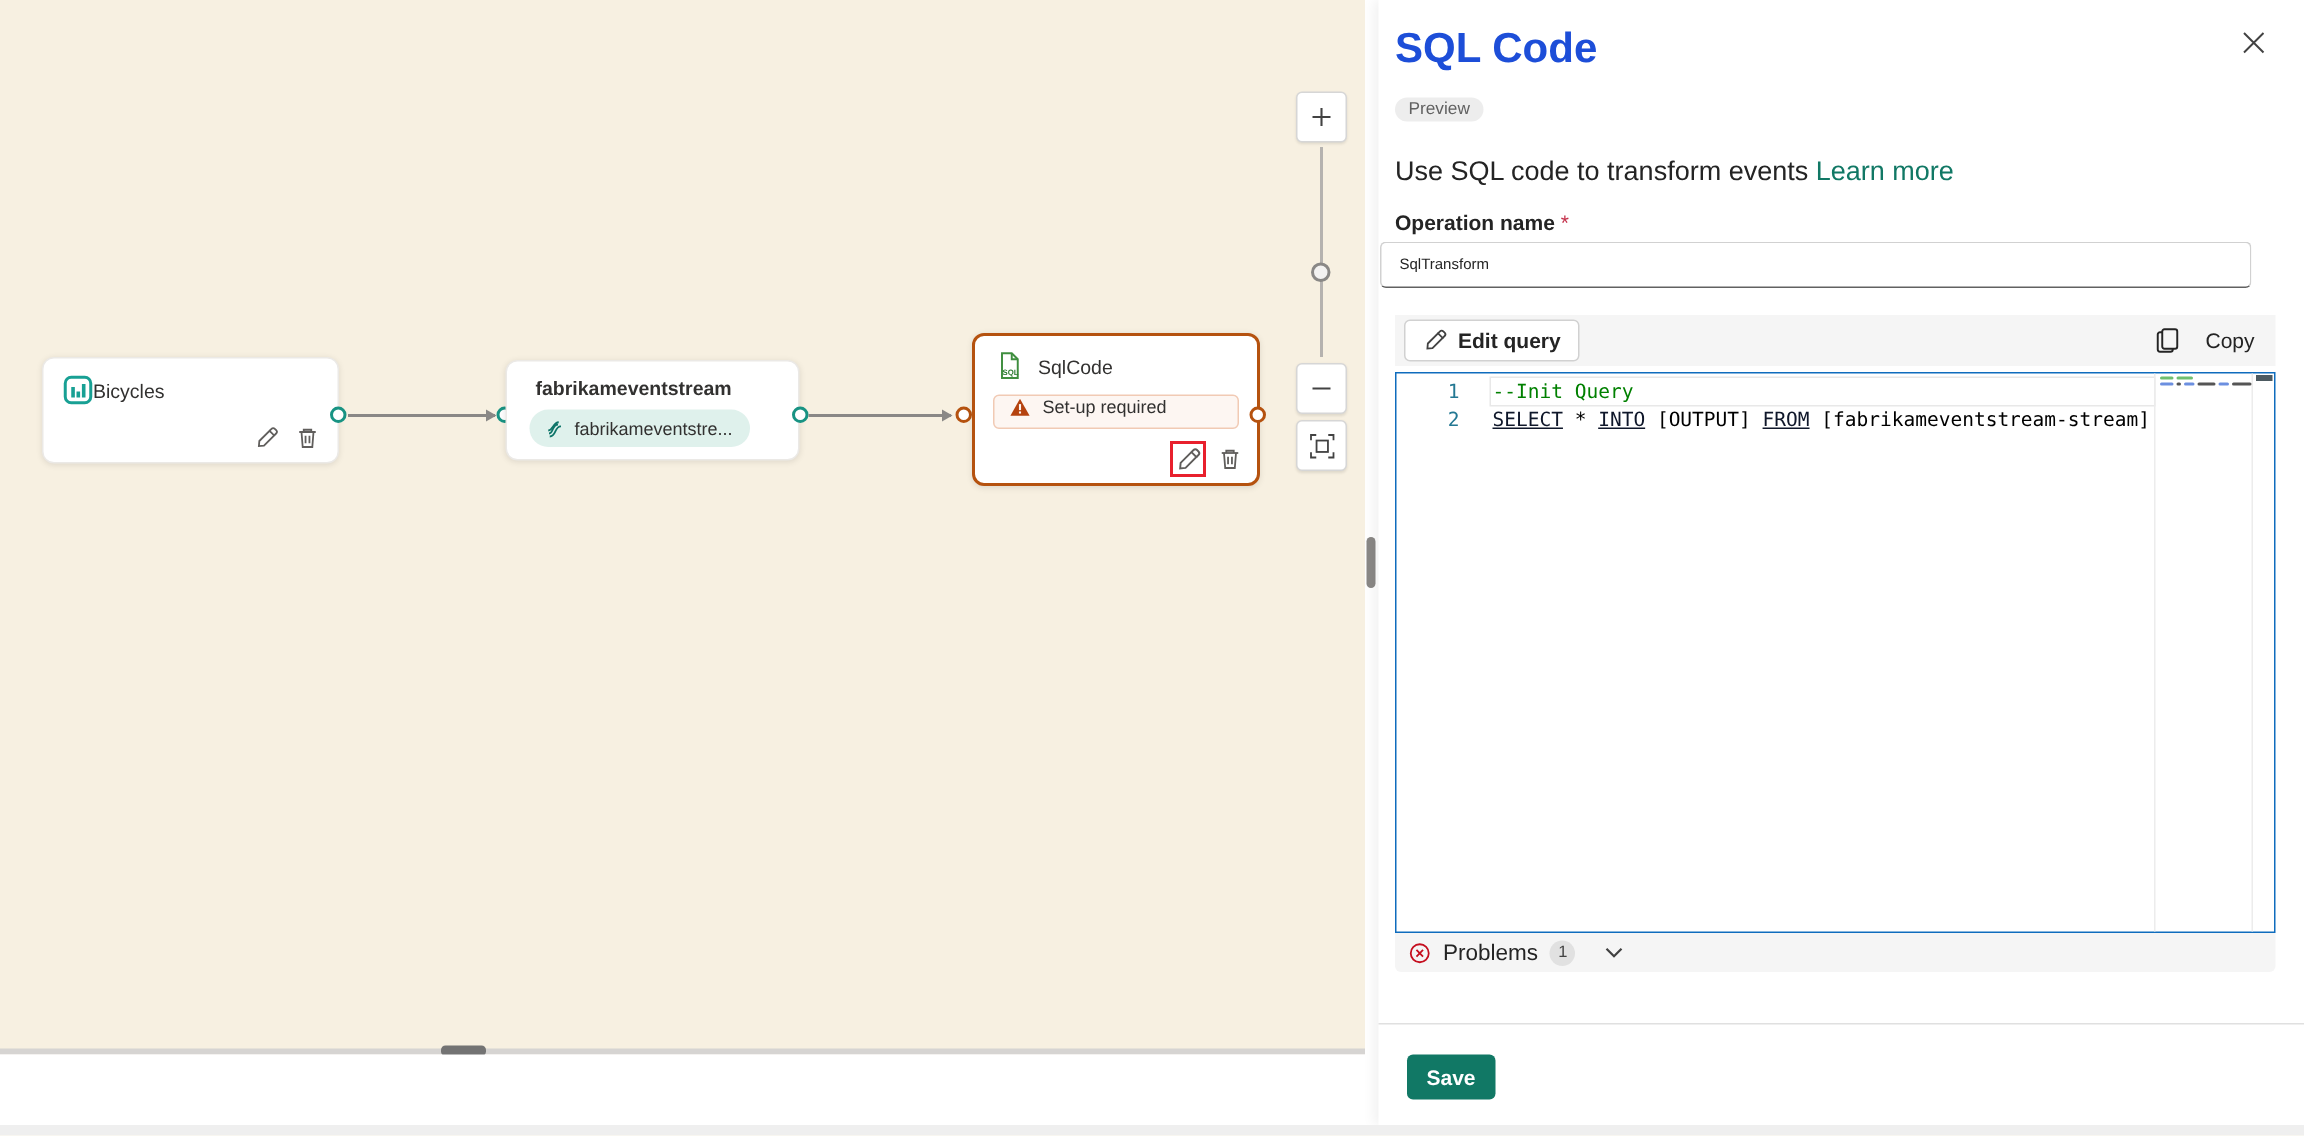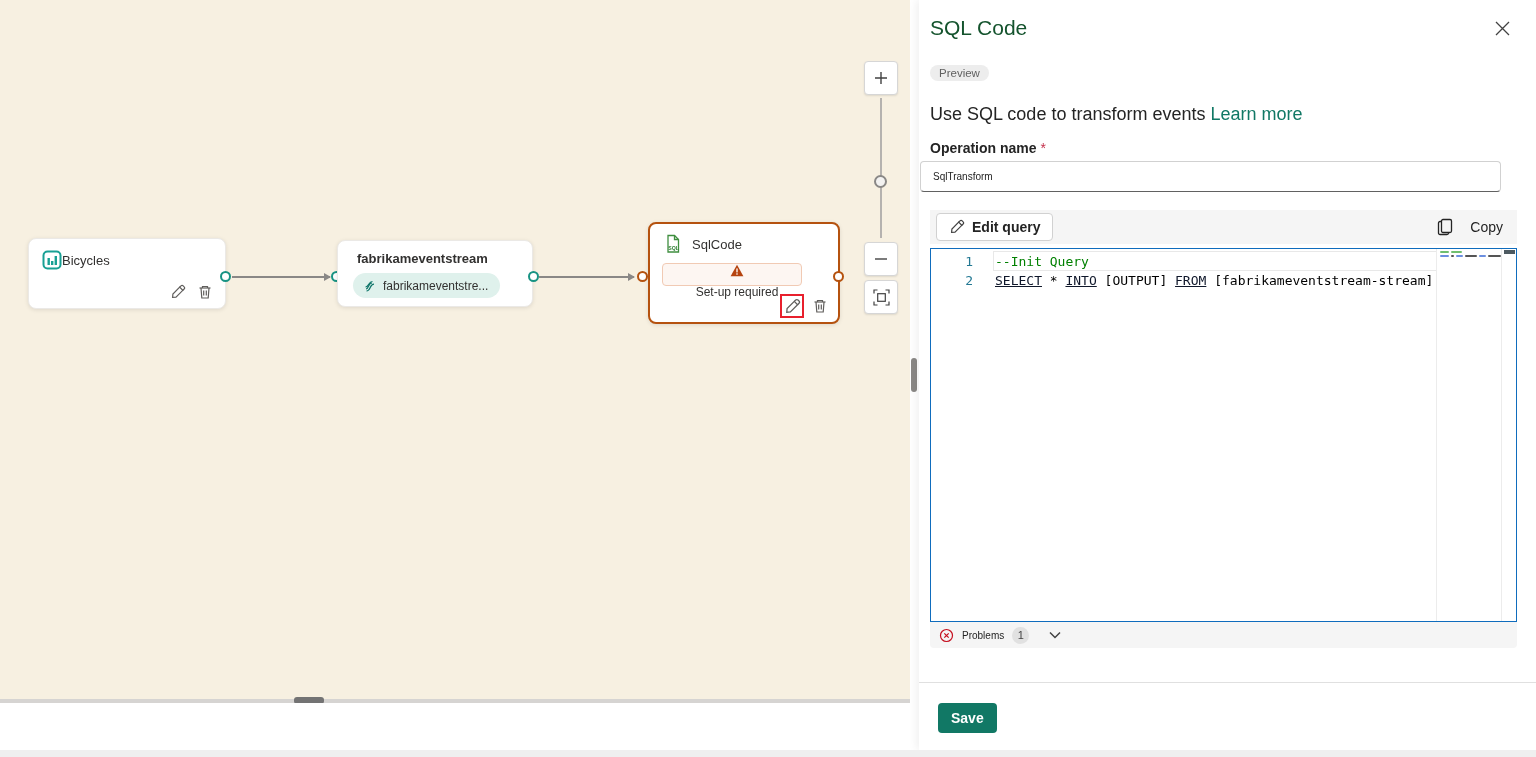--- a/index.html
+++ b/index.html
@@ -27,22 +27,22 @@
 
   .node-eventstream { left:337px; top:240px; width:196px; height:67px; }
   .es-title { position:absolute; left:19px; top:10px; font-weight:700; }
   .es-pill { position:absolute; left:15px; top:32px; height:25px; padding:0 12px 0 9px; background:#dff1ec;
              border-radius:13px; display:flex; align-items:center; gap:6px; }
   .es-pill-label { font-size:12px; color:#323130; }
 
   .node-sqlcode { left:648px; top:222px; width:192px; height:102px; border:2px solid #b5520f; }
   .sql-head { position:absolute; left:13px; top:10px; display:flex; align-items:center; gap:9px; }
   .sql-title { font-weight:400; }
-  .warn-pill { position:absolute; left:12px; top:39px; width:140px; height:23px; background:#fdf6f2;
-               border:1px solid #f1cab4; border-radius:4px; display:flex; align-items:center; gap:8px; padding-left:10px;flex-direction:column; }
+  .warn-pill { position:absolute; left:12px; top:39px; width:164px; height:23px; background:#fdf6f2;
+               border:1px solid #f1cab4; border-radius:4px; display:flex; gap:8px; padding-left:10px; }
   .warn-label { font-size:12px; color:#323130; }
   .sql-actions { position:absolute; right:8px; bottom:4px; display:flex; gap:6px; align-items:center; }
   .annot-box { width:24px; height:24px; border:2px solid #e8202d; display:flex; align-items:center; justify-content:center; }
 
   
   .port { position:absolute; width:11px; height:11px; border-radius:50%; background:#ffffff; }
   .port-teal { border:2.5px solid #189383; }
   .port-orange { border:2.5px solid #b5520f; }
   .edge { position:absolute; height:2px; background:#8a8886; }
   .arrowhead { position:absolute; width:0; height:0; border-top:4px solid transparent;
@@ -51,21 +51,21 @@
   
   .zbtn { position:absolute; left:864px; width:34px; height:34px; background:#ffffff; border:1px solid #d6d6d6;
           border-radius:4px; box-shadow:0 1px 2px rgba(0,0,0,.10); display:flex; align-items:center; justify-content:center; cursor:pointer; }
   .zoom-slider-track { position:absolute; left:880px; top:98px; width:2px; height:140px; background:#b5b2af; }
   .zoom-slider-handle { position:absolute; left:874px; top:175px; width:13px; height:13px; border-radius:50%;
                         background:#f3f2f1; border:2px solid #8a8886; cursor:pointer; }
 
   
   .panel { position:absolute; left:919px; top:0; width:617px; height:750px; background:#ffffff;
            box-shadow:-3px 0 8px rgba(0,0,0,.06); }
-  .panel-title { position:absolute; left:11px; top:16px; font-size:21px; font-weight:400; color:#14532d; }
+  .panel-title { position:absolute; left:11px; top:16px; font-size:28px; font-weight:700; color:#1d4ed8; }
   .close-btn { position:absolute; right:22px; top:16px; width:24px; height:24px; display:flex; align-items:center;
                justify-content:center; cursor:pointer; }
   .preview-badge { position:absolute; left:11px; top:65px; background:#ededed; color:#616161; font-size:11.5px;
                    padding:2px 9px; border-radius:10px;text-align:center; }
   .panel-desc { position:absolute; left:11px; top:104px; font-size:18px; color:#242424; }
   .learn-more { color:#117865; cursor:pointer; }
   .op-label { position:absolute; left:11px; top:140px; font-size:14px; font-weight:700; color:#242424; }
   .req-mark { color:#c4314b; font-weight:400; }
   .op-input { position:absolute; left:1px; top:161px; width:581px; height:31px; border:1px solid #d1d1d1;
               border-bottom:1px solid #616161; border-radius:4px; padding:0 12px; font-size:10px; color:#242424;
@@ -92,21 +92,21 @@
   .minimap { position:absolute; right:14px; top:0; width:66px; height:100%; border-left:1px solid #ececec;
              border-right:1px solid #ececec; }
   .mm-row { display:flex; gap:2px; margin:2px 0 0 3px; }
   .mm-seg { height:2px; border-radius:1px; }
   .overview-ruler { position:absolute; right:0; top:0; width:13px; height:100%; }
   .ov-mark { position:absolute; right:1px; top:1px; width:11px; height:4px; background:#4d5a61; }
 
   
   .problems-bar { position:absolute; left:11px; top:622px; width:587px; height:26px; background:#f5f5f5;
                   border-radius:0 0 4px 4px; display:flex; align-items:center; gap:8px; padding-left:9px; }
-  .problems-label { font-size:10px; color:#242424; }
+  .problems-label { font-size:15px; color:#242424; }
   .problems-count { width:17px; height:17px; border-radius:50%; background:#e1e1e1; color:#424242; font-size:11px;
                     display:flex; align-items:center; justify-content:center; }
   .problems-chevron { margin-left:10px; cursor:pointer; display:flex; }
 
   .panel-divider { position:absolute; left:0; top:682px; width:617px; height:1px; background:#e0e0e0; }
   .save-btn { position:absolute; left:19px; top:703px; height:30px; min-width:54px; background:#117865; color:#ffffff;
               border:none; border-radius:4px; font-size:14px; font-weight:600; padding:0 13px; cursor:pointer;
               font-family:"Liberation Sans", sans-serif; }
 
   .page-bottom-strip { position:absolute; left:0; top:750px; width:1536px; height:7px; background:#efefef; }

